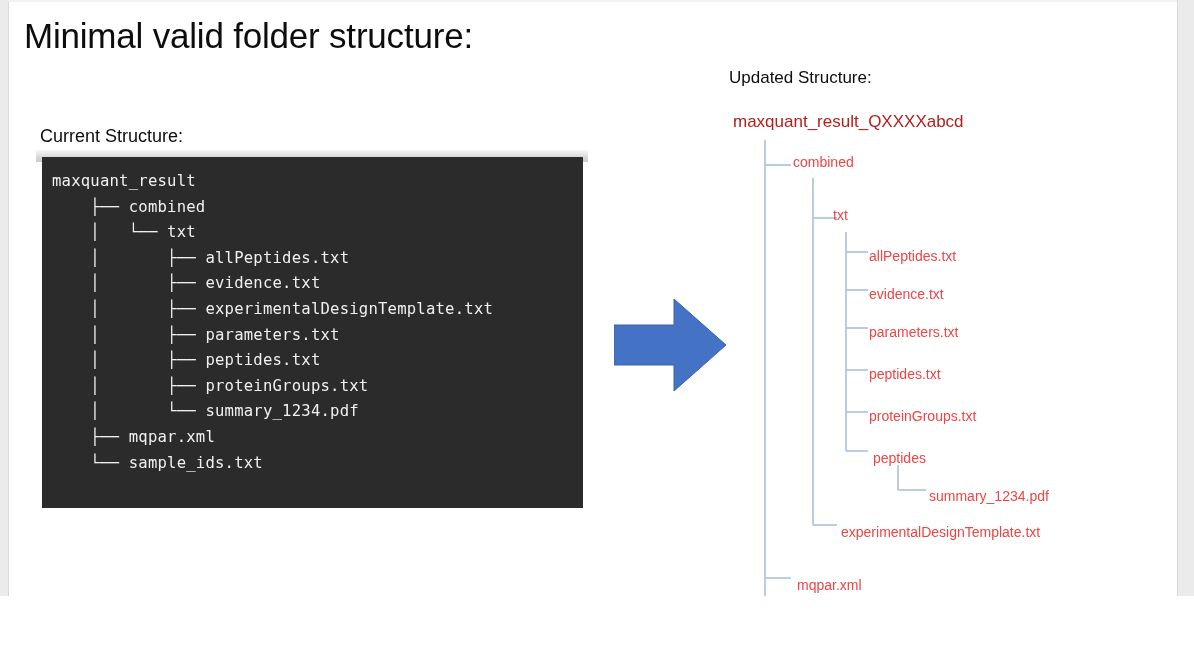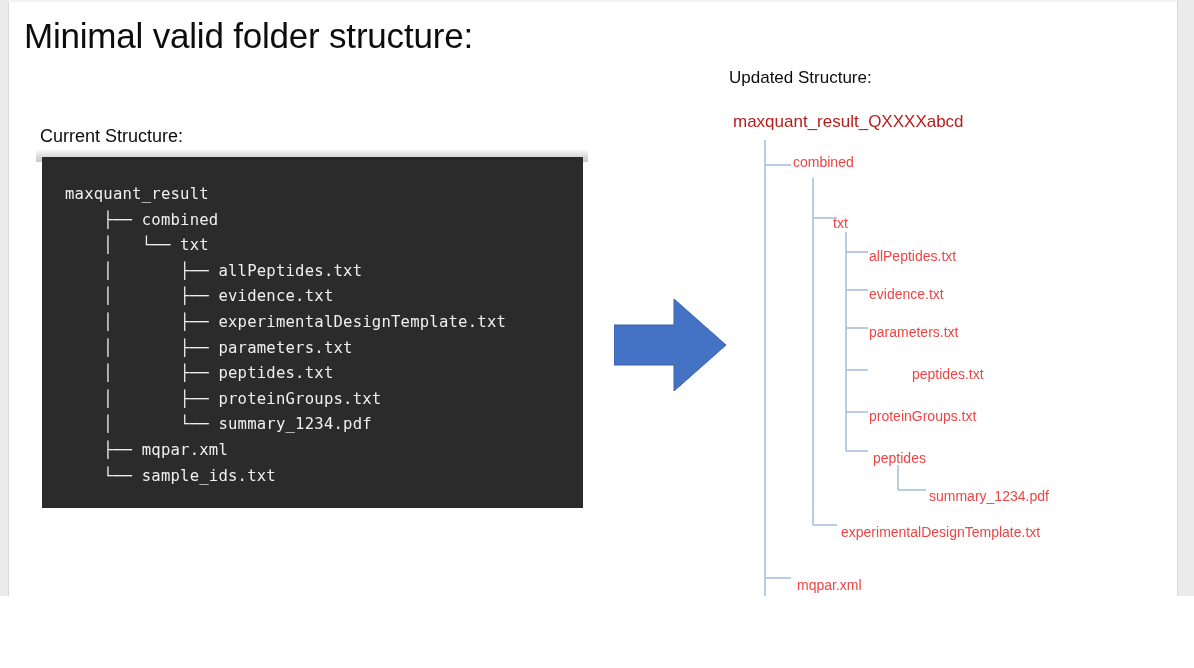--- a/index.html
+++ b/index.html
@@ -89,21 +89,21 @@
     left: 42px;
     top: 157px;
     width: 541px;
     height: 351px;
     background: #2b2b2b;
     box-sizing: border-box;
     padding: 12px 0 0 10px;
     overflow: hidden;
   }
   .code-block pre {
-    margin: 13px;
+    margin: 0;
     font-family: "DejaVu Sans Mono", "Liberation Mono", monospace;
     font-size: 15.6px;
     line-height: 25.6px;
     color: #f0f0f0;
     white-space: pre;
     letter-spacing: 0.2px;
   }
 
   
   .arrow {
@@ -209,25 +209,25 @@
       <path d="M 146,270 L 168,270"></path>
       <path d="M 146,312 L 168,312"></path>
       <path d="M 146,351 L 168,351"></path>
 
       <path d="M 198,365 L 198,390"></path>
       <path d="M 198,390 L 226,390"></path>
     </g>
   </svg>
 
   <div class="tree-node" style="left:793px; top:155px;">combined</div>
-  <div class="tree-node" style="left:833px; top:216px;">txt</div>
+  <div class="tree-node" style="left:833px; top:208px;">txt</div>
   <div class="tree-node" style="left:869px; top:249px;">allPeptides.txt</div>
   <div class="tree-node" style="left:869px; top:287px;">evidence.txt</div>
   <div class="tree-node" style="left:869px; top:325px;">parameters.txt</div>
-  <div class="tree-node" style="left:869px; top:367px;margin-left:43px;">peptides.txt</div>
+  <div class="tree-node" style="left:869px; top:367px;">peptides.txt</div>
   <div class="tree-node" style="left:869px; top:409px;">proteinGroups.txt</div>
   <div class="tree-node" style="left:873px; top:451px;">peptides</div>
   <div class="tree-node" style="left:929px; top:489px;">summary_1234.pdf</div>
   <div class="tree-node" style="left:841px; top:525px;">experimentalDesignTemplate.txt</div>
   <div class="tree-node" style="left:797px; top:578px;">mqpar.xml</div>
   <div class="tree-node" style="left:797px; top:629px;">sample_ids.txt</div>
 
 </div>
 
 </body></html>

